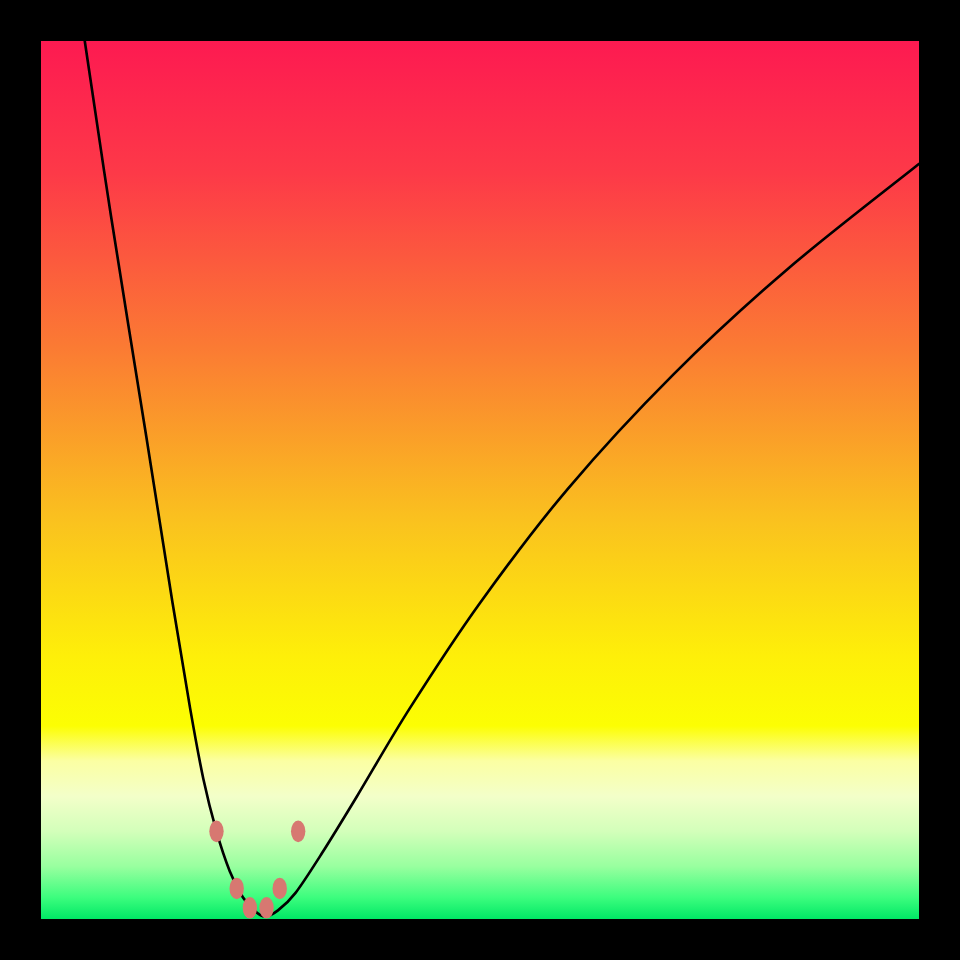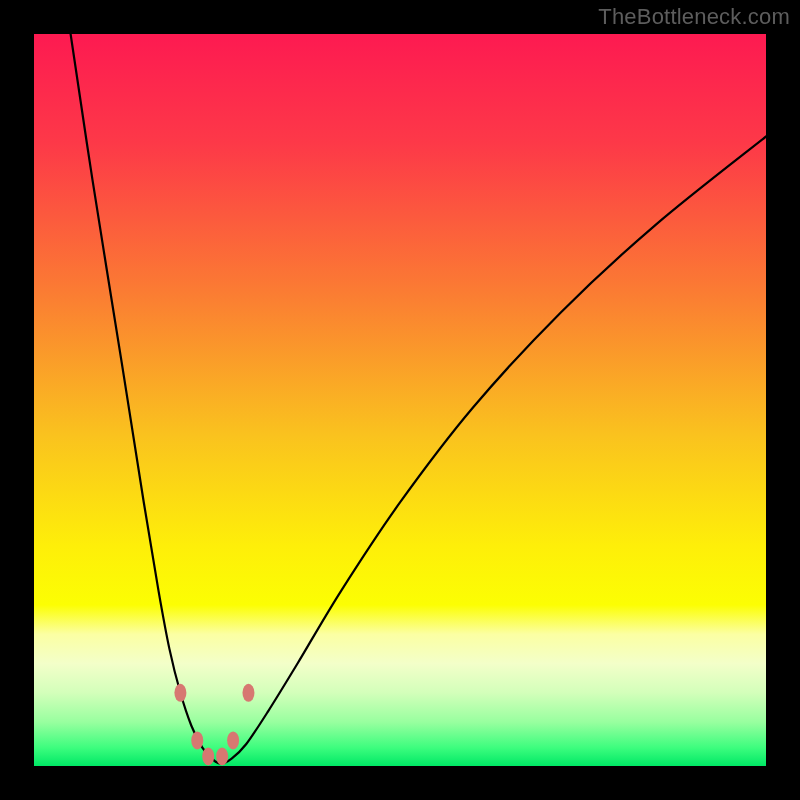--- a/index.html
+++ b/index.html
@@ -57,21 +57,20 @@
     left: 0;
     top: 0;
     width: 732px;
     height: 732px;
   }
 </style>
 </head>
 <body>
 
 <div class="frame">
-  <div class="watermark">TheBottleneck.com</div>
 
   <div class="plot-area">
     <svg class="gradient-bg" viewBox="0 0 732 732" preserveAspectRatio="none">
       <defs>
         <linearGradient id="bg-grad" x1="0" y1="0" x2="0" y2="1">
             <stop offset="0%" stop-color="#fd1a51"></stop>
             <stop offset="15%" stop-color="#fd3948"></stop>
             <stop offset="35%" stop-color="#fb7b33"></stop>
             <stop offset="55.00000000000001%" stop-color="#fac31e"></stop>
             <stop offset="70%" stop-color="#feef09"></stop>

